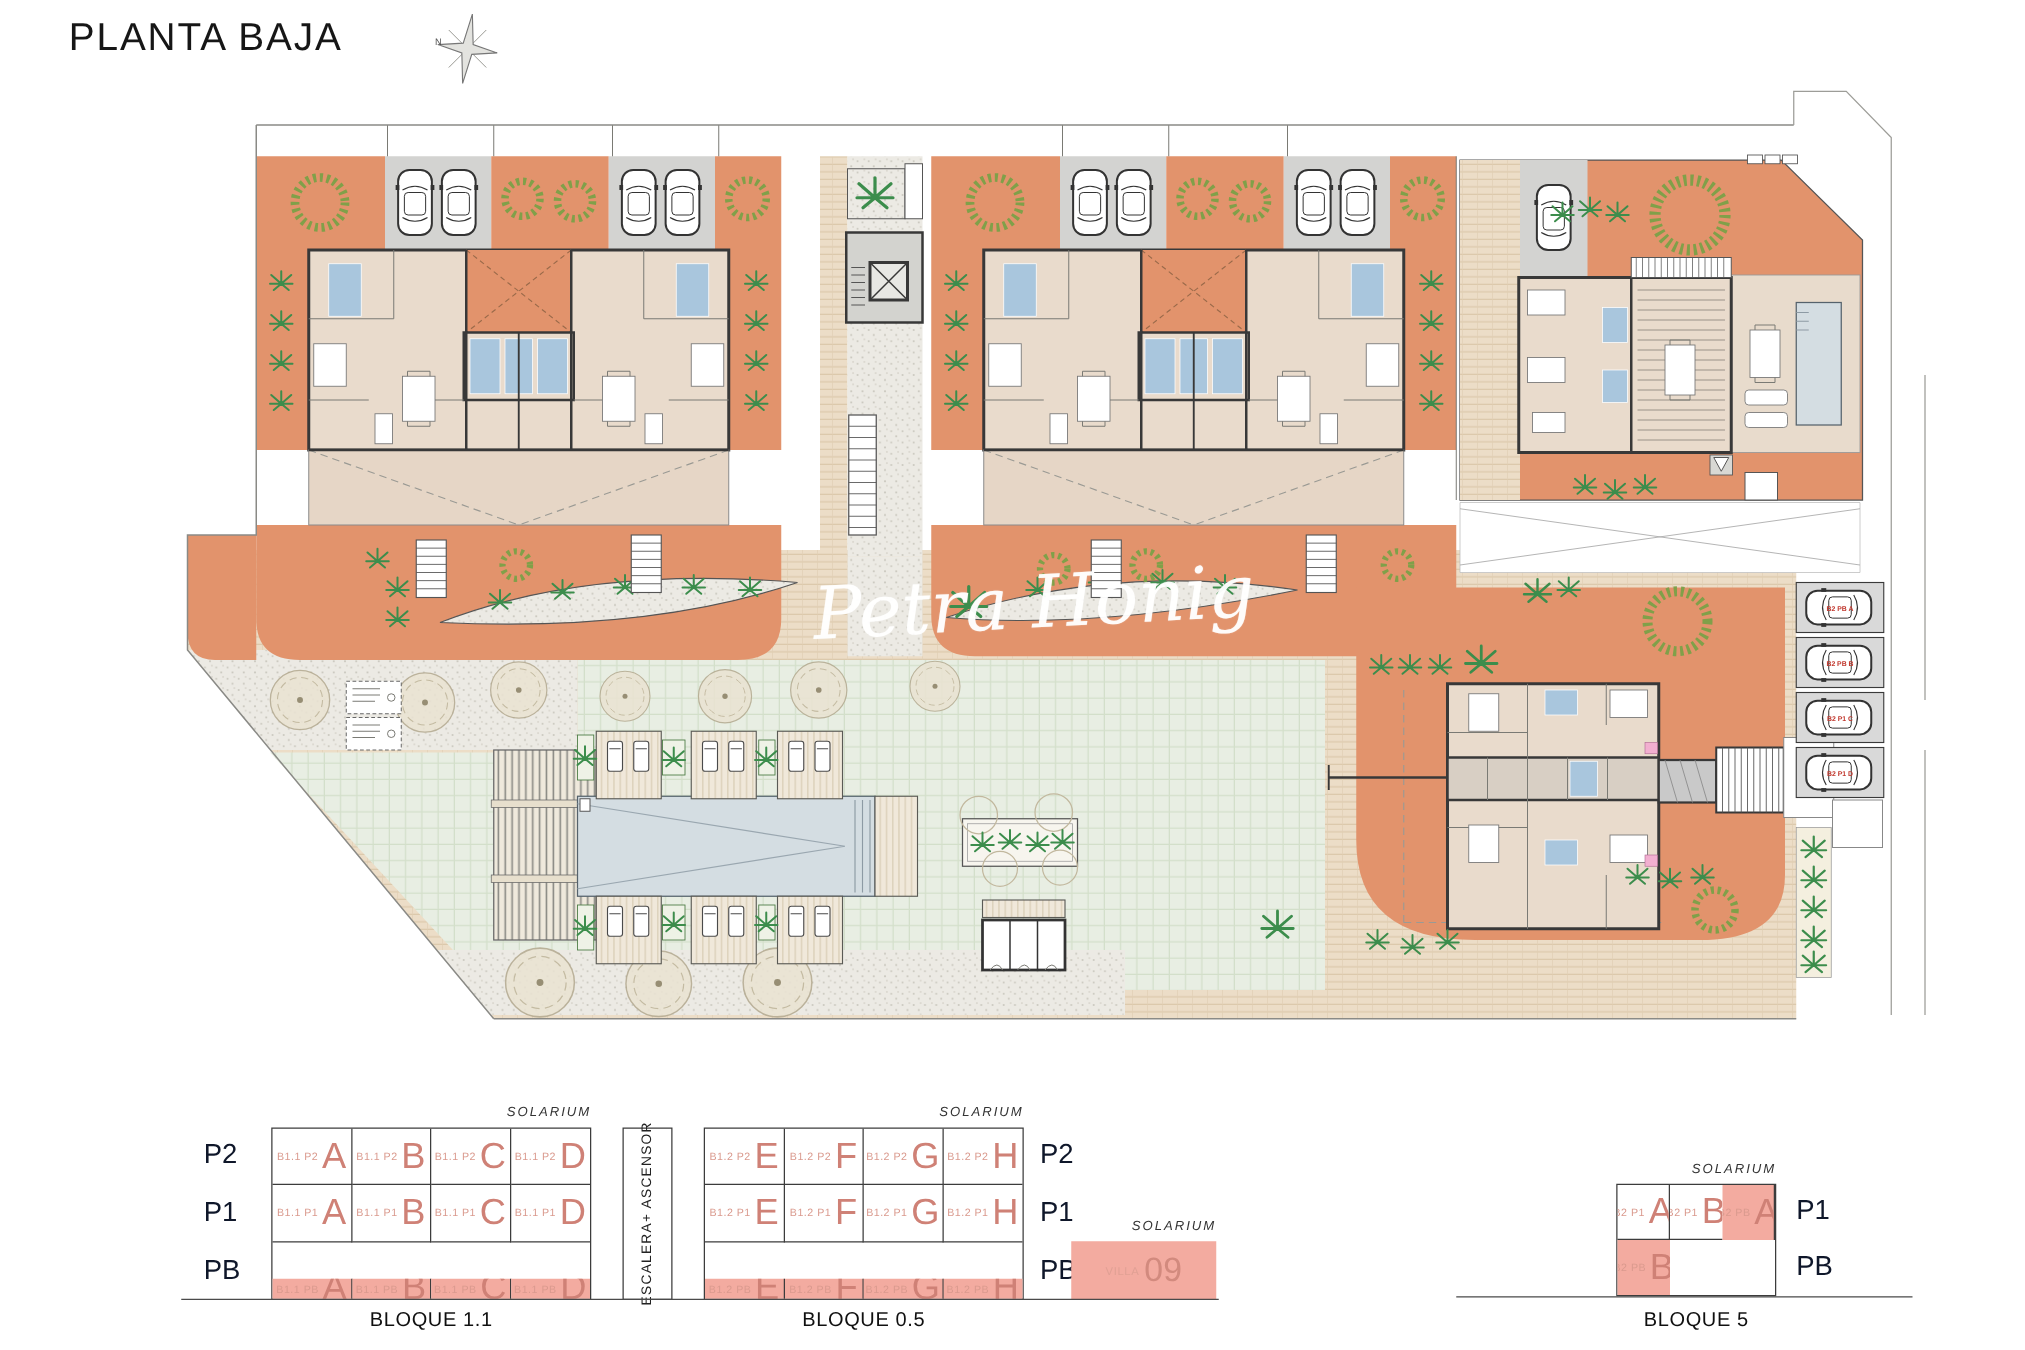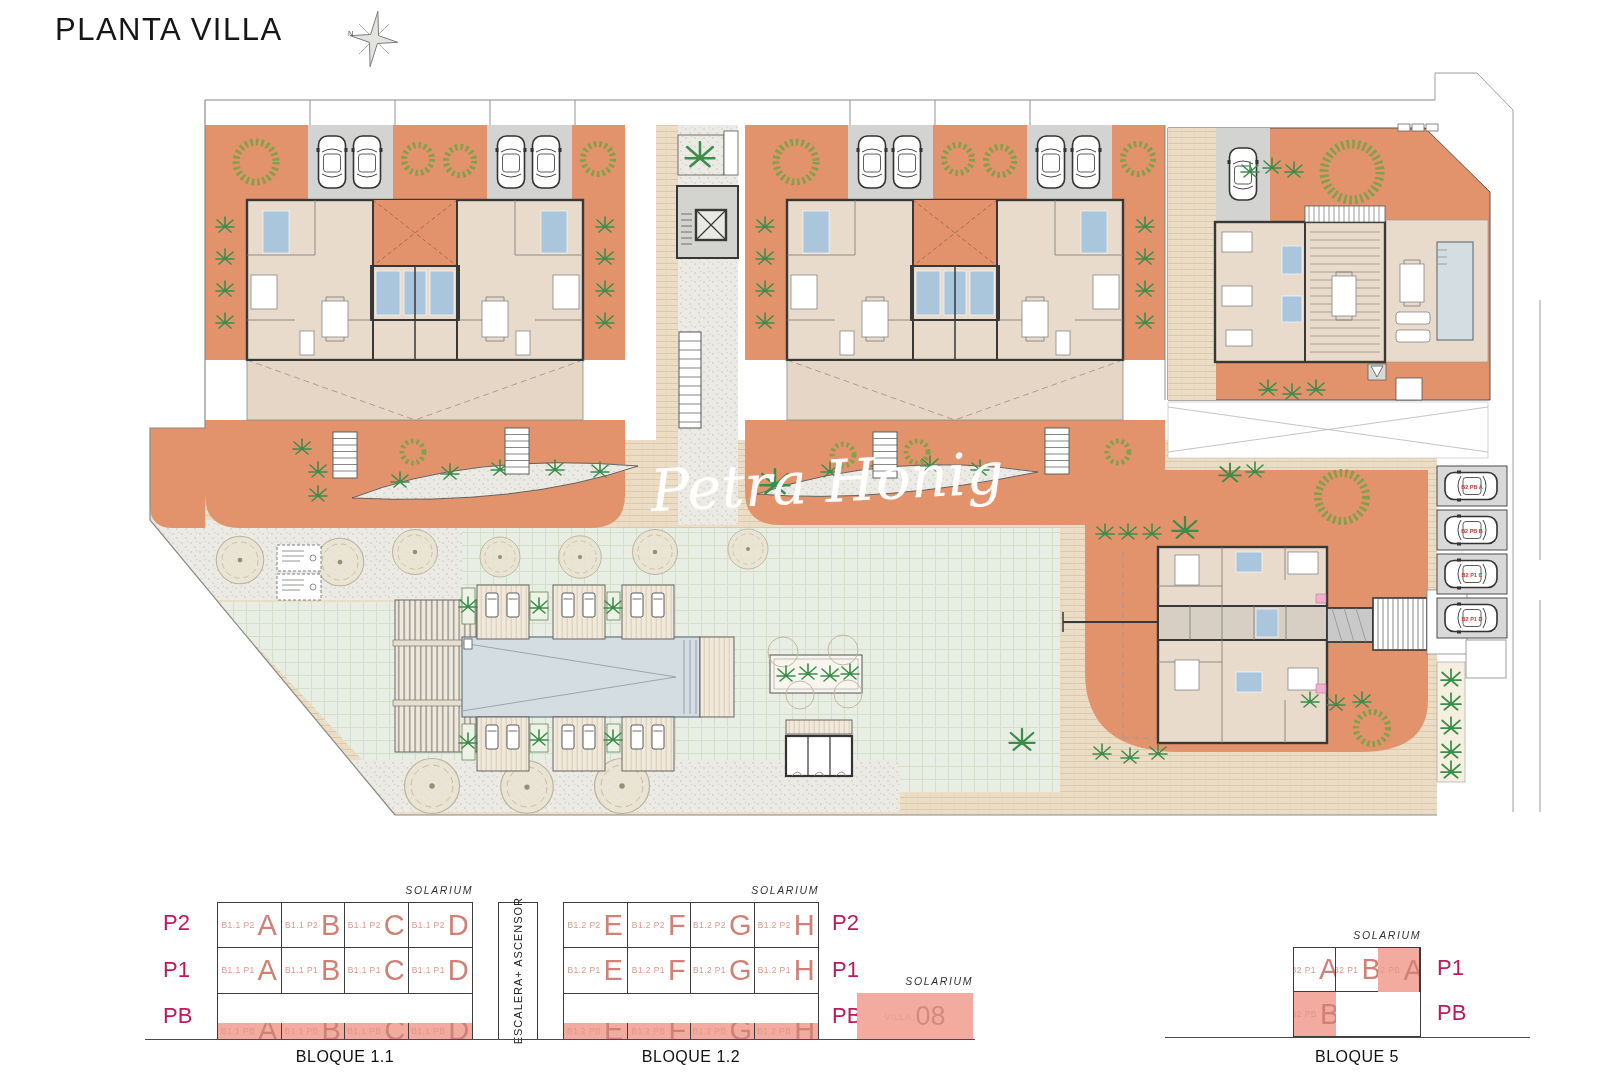--- a/index.html
+++ b/index.html
@@ -43,39 +43,39 @@
   .lg-cell{display:flex;align-items:center;justify-content:center;gap:3px;
            border-right:1px solid #3c3c3c;border-bottom:1px solid #3c3c3c;overflow:hidden;}
   .t12{grid-template-columns:repeat(4,1fr);grid-template-rows:repeat(3,1fr);}
   .t4{grid-template-columns:repeat(3,1fr);grid-template-rows:repeat(2,1fr);}
   .t12 .lg-cell:nth-child(4n){border-right:none;}
   .t12 .lg-cell:nth-child(n+9){border-bottom:none;background:#f3aba0;margin-top:29px;}
   .t4 .lg-cell:nth-child(2n){border-right:none;}
   .t4 .lg-cell:nth-child(n+3){border-bottom:none;background:#f3aba0;}
   .lg-pre{font-size:8.5px;color:#da9a8e;letter-spacing:.4px;white-space:nowrap;}
   .lg-let{font-size:29px;color:#cf8176;line-height:1;}
-  .lg-floor{position:absolute;font-size:22px;color:#be185d;}
+  .lg-floor{position:absolute;font-size:22px;color:#0f172a;}
   .lg-sol{position:absolute;font-size:10.5px;color:#333;letter-spacing:1.6px;text-align:right;font-style:italic;}
   .lg-cap{position:absolute;font-size:16px;color:#101010;letter-spacing:.5px;text-align:center;}
   .esc-box{position:absolute;border:1.6px solid #3c3c3c;box-sizing:border-box;
            display:flex;align-items:center;justify-content:center;background:#fff;}
   .esc-box span{writing-mode:vertical-rl;transform:rotate(180deg);font-size:11px;
                 letter-spacing:1px;color:#222;white-space:nowrap;}
   .villa-box{position:absolute;background:#f3aba0;display:flex;align-items:center;
              justify-content:center;gap:4px;}
   .villa-pre{font-size:9px;color:#e0a094;letter-spacing:.5px;}
   .villa-num{font-size:27px;color:#d28a7e;line-height:1;}
   .gline{position:absolute;border-top:1.5px solid #4a4a4a;height:0;}
 </style>
 </head>
 <body>
 
 <div id="page">
 
-  <div id="page-title">PLANTA VILLA</div>
+  <div id="page-title">PLANTA BAJA</div>
 
   <svg id="compass" width="96" height="70" viewBox="0 0 96 70">
     <g transform="translate(52,35)">
       <line x1="-15" y1="-15" x2="15" y2="15" stroke="#9a9a94" stroke-width=".8"></line>
       <line x1="-15" y1="15" x2="15" y2="-15" stroke="#9a9a94" stroke-width=".8"></line>
       <polygon points="0,-28 4,-4 24,0 4,4 0,28 -4,4 -24,0 -4,-4" fill="#e3e3df" stroke="#777" stroke-width=".9" transform="rotate(8)"></polygon>
     </g>
     <text class="n" x="26" y="32">N</text>
   </svg>
 
@@ -551,29 +551,29 @@
       </div>
     <div class="lg-cell">
         <span class="lg-pre">B1.2 PB</span>
         <span class="lg-let">G</span>
       </div>
     <div class="lg-cell">
         <span class="lg-pre">B1.2 PB</span>
         <span class="lg-let">H</span>
       </div>
   </div>
-  <div class="lg-cap" style="left:563px;top:1048px;width:256px;">BLOQUE 1.2</div>
+  <div class="lg-cap" style="left:563px;top:1048px;width:256px;">BLOQUE 0.5</div>
   <div class="lg-floor" style="left:832px;top:910px;">P2</div>
   <div class="lg-floor" style="left:832px;top:957px;">P1</div>
   <div class="lg-floor" style="left:832px;top:1003px;">PB</div>
 
   <div class="lg-sol" style="left:857px;top:975px;width:116px;">SOLARIUM</div>
   <div class="villa-box" style="left:857px;top:993px;width:116px;height:47px;">
     <span class="villa-pre">VILLA</span>
-    <span class="villa-num">08</span>
+    <span class="villa-num">09</span>
   </div>
   <div class="gline" style="left:145px;top:1039px;width:830px;"></div>
 
   <div class="lg-sol" style="left:1293px;top:929px;width:128px;">SOLARIUM</div>
   <div class="lg-table t4" style="left:1293px;top:947px;width:128px;height:90px;">
     <div class="lg-cell">
         <span class="lg-pre">B2 P1</span>
         <span class="lg-let">A</span>
       </div>
     <div class="lg-cell">

